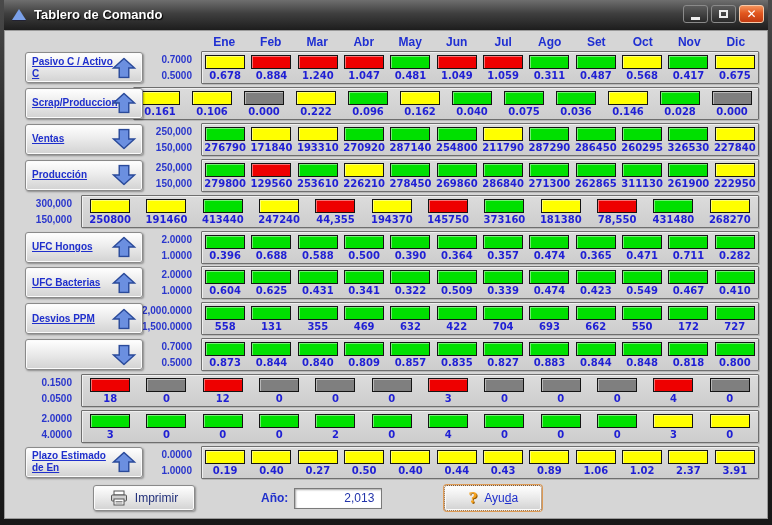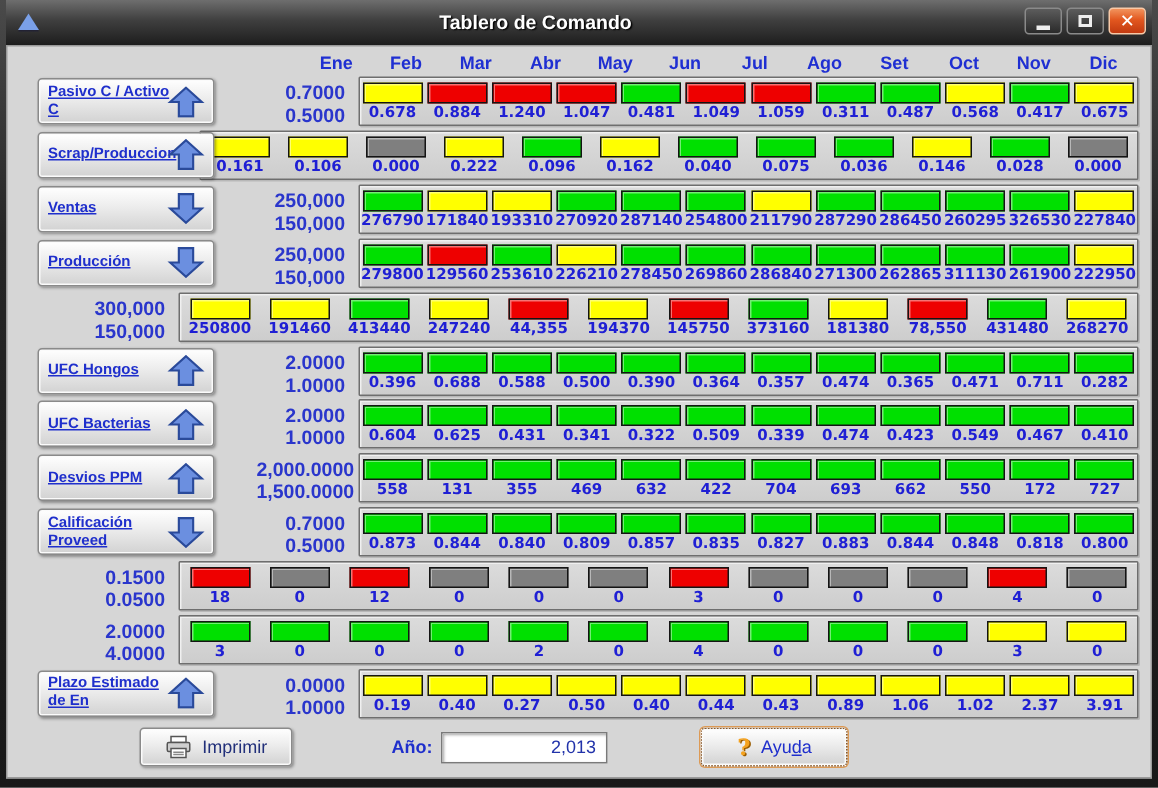--- a/index.html
+++ b/index.html
@@ -3,21 +3,21 @@
 <meta charset="utf-8">
 <style>
   * { box-sizing: border-box; margin: 0; padding: 0; }
   html,body { width:772px; height:525px; }
   body { font-family:"Liberation Sans","DejaVu Sans",sans-serif; background:#1a1a1a; }
 
   .window { width:772px; height:525px; background:linear-gradient(180deg,#4a4a4a,#262626 30%,#181818); padding:0 4px 6px 4px; }
 
   
   .titlebar { height:30px; display:flex; align-items:center; padding:2px 4px 4px 8px;
-    background:linear-gradient(180deg,#6e6e6e 0%,#3f3f3f 45%,#1d1d1d 100%);text-align:center; }
+    background:linear-gradient(180deg,#6e6e6e 0%,#3f3f3f 45%,#1d1d1d 100%); }
   .app-icon { width:0; height:0; border-left:7px solid transparent; border-right:7px solid transparent;
     border-bottom:11px solid #7aa0e8; margin-right:8px; filter:drop-shadow(0 1px 0 #223); }
   .title-text { color:#fff; font-weight:bold; font-size:13px; text-shadow:1px 1px 1px #000; flex:1; }
   .winbtn { width:25px; height:18px; margin-left:3px; border-radius:3px; border:1px solid #8a8a8a;
     background:linear-gradient(180deg,#5c5c5c,#2a2a2a); display:flex; align-items:center; justify-content:center; cursor:default; }
   .winbtn .dash { width:9px; height:3px; background:#eee; margin-top:8px; }
   .winbtn .box { width:9px; height:8px; border:2px solid #eee; }
   .winbtn.close { background:linear-gradient(180deg,#f2935c,#e2571f 45%,#c23a10); border:1px solid #f7c9a8;
     color:#fff; font-weight:bold; font-size:12px; line-height:1; }
 
@@ -31,36 +31,36 @@
   .row { display:flex; height:33px; }
 
   .btn-col { width:120px; padding:1px 12px; }
   .side-button { position:relative; height:100%; width:118px; border:1px solid #8a8a8a; border-radius:3px;
     background:linear-gradient(180deg,#ffffff,#ececec 45%,#d2d2d2); box-shadow:inset 0 0 0 1px #fbfbfb,1px 1px 2px rgba(0,0,0,.35);
     display:flex; align-items:center; padding:1px 6px; cursor:default; }
   .btn-label { color:#1f2fcc; font-size:10px; font-weight:bold; text-decoration:underline; line-height:1.2; max-width:86px; }
   .arrow { position:absolute; right:5px; top:50%; transform:translateY(-50%); width:26px; height:21px; }
 
   .scale-col { width:68px; display:flex; flex-direction:column; justify-content:space-between;
-    text-align:right; padding:3px 9px 3px 0; font-size:13px; font-weight:bold; color:#2a36cc;margin-left:38px; }
+    text-align:right; padding:3px 9px 3px 0; font-size:10px; font-weight:bold; color:#2a36cc; }
 
   .panel { flex:1; border:1px solid #6e6e6e; border-radius:1px; background:linear-gradient(180deg,#dcdcdc,#cdcdcd);
     box-shadow:inset 1px 1px 0 #f0f0f0,1px 1px 0 #b8b8b8; display:flex; align-items:center; }
   .cell { flex:1; display:flex; flex-direction:column; align-items:center; justify-content:center; padding-top:1px; }
   .rect { width:40px; height:14px; border:1px solid #141414; box-shadow:inset 1px 1px 0 rgba(255,255,255,.45); }
   .val { font-family:"DejaVu Sans",sans-serif; font-size:10px; font-weight:bold; color:#1f1fd4; margin-top:1px; }
 
   
   .footer { margin-top:5px; height:28px; display:flex; align-items:center; }
   .sbtn { height:26px; border:1px solid #8a8a8a; border-radius:3px;
     background:linear-gradient(180deg,#ffffff,#ececec 45%,#d2d2d2); box-shadow:inset 0 0 0 1px #fbfbfb,1px 1px 2px rgba(0,0,0,.35);
     display:flex; align-items:center; justify-content:center; gap:7px; font-size:12px; color:#22307a; cursor:default; }
   .btn-imprimir { margin-left:80px; width:102px; }
   .lbl-ano { margin-left:66px; color:#1f2fcc; font-weight:bold; font-size:12px; }
-  .year-field { margin-left:6px; width:111px; height:21px; background:#fff; border:1px solid #7a7a7a;
+  .year-field { margin-left:6px; width:88px; height:21px; background:#fff; border:1px solid #7a7a7a;
     box-shadow:inset 1px 1px 2px rgba(0,0,0,.35); text-align:right; padding:0 7px; font-size:12px; color:#2233aa;
     font-family:"Liberation Sans",sans-serif; }
   .btn-ayuda { margin-left:62px; width:98px; border:1px dotted #8a5a2a; box-shadow:0 0 0 1px #dd9a55,inset 0 0 0 1px #fbfbfb; color:#1f2fcc; }
   .btn-cerrar { margin-left:10px; width:92px; color:#1f2fcc; }
   .help-q { color:#f5a21e; font-weight:bold; font-size:15px; text-shadow:1px 1px 0 #9a5c00; font-family:"DejaVu Serif",serif; }
   .u { text-decoration:underline; }
 </style>
 </head>
 <body>
 
@@ -591,21 +591,20 @@
             </div>
             <div class="cell">
               <div class="rect" style="background: rgb(0, 224, 0);"></div>
               <div class="val">727</div>
             </div>
           </div>
         </div>
         <div class="row">
           <div class="btn-col">
             <div class="side-button">
-              <div class="btn-label">Calificación Proveed</div>
               <svg viewBox="0 0 24 22" class="arrow">
                 <polygon points="12,21 23,11 17,11 17,1 7,1 7,11 1,11" fill="#6b8fe0" stroke="#2a4a9a" stroke-width="1.5"></polygon>
               </svg>
             </div>
           </div>
           <div class="scale-col">
             <div class="scale-hi">0.7000</div>
             <div class="scale-lo">0.5000</div>
           </div>
           <div class="panel">

